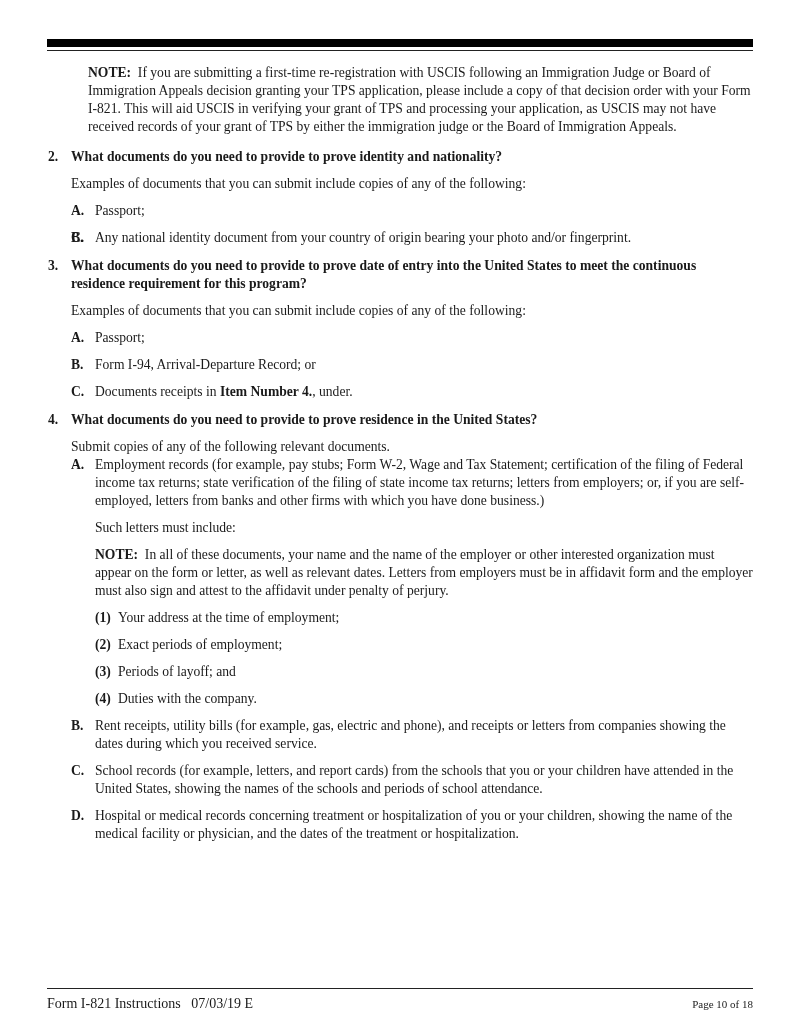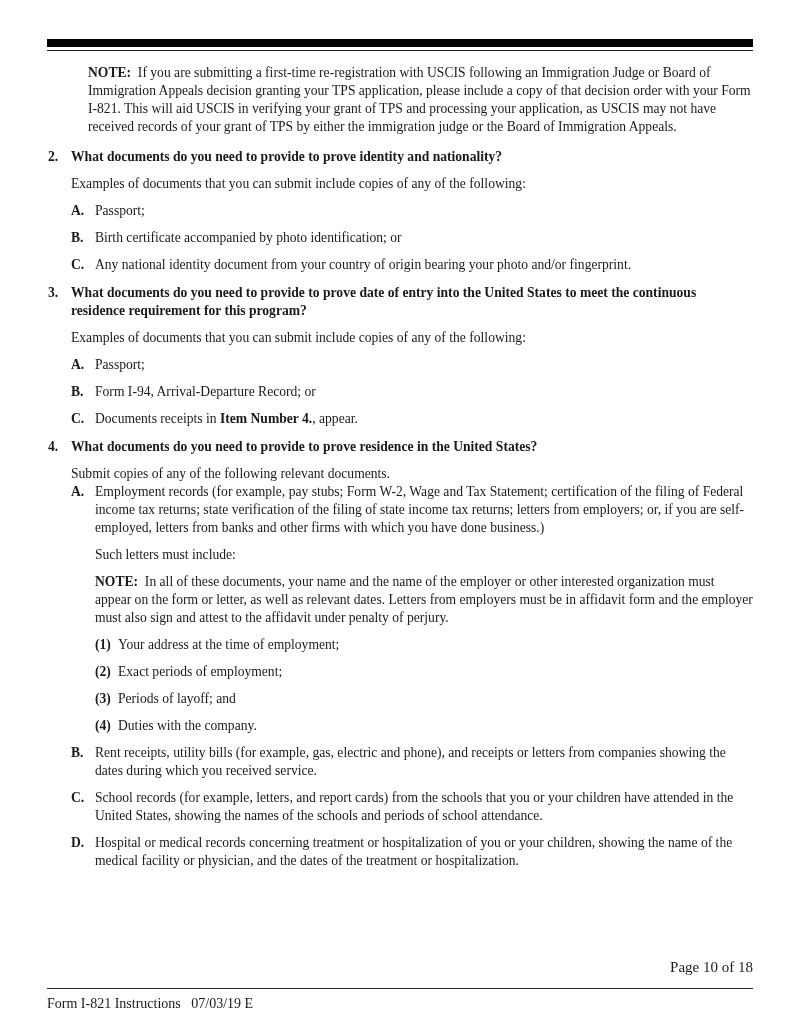--- a/index.html
+++ b/index.html
@@ -17,21 +17,21 @@
   .q { position: relative; padding-left: 24px; font-weight: bold; }
   .q .num { position: absolute; left: 1px; top: 0; }
   .para { margin-left: 24px; font-family: Liberation Serif, serif; }
   .item { position: relative; margin-left: 24px; padding-left: 24px; }
   .item .lbl { position: absolute; left: 0; top: 0; font-weight: bold; }
   .sub { margin-left: 48px; }
   .sub-item { position: relative; margin-left: 48px; padding-left: 23px; }
   .sub-item .lbl { position: absolute; left: 0; top: 0; font-weight: bold; }
   .footer-rule { position: absolute; left: 47px; width: 706px; top: 988px; height: 1px; background: #222; }
   .footer-left { position: absolute; left: 47px; top: 995px; font-size: 14px; }
-  .footer-right { position: absolute; right: 47px; top: 958px; font-size: 15px; }
+  .footer-right { position: absolute; right: 47px; top: 995px; font-size: 11px; }
 </style>
 </head>
 <body>
 
 <div class="top-bar"></div>
 <div class="top-rule"></div>
 
 <div class="content">
 
   <p class="note" style="margin-bottom:12px;">
@@ -44,21 +44,20 @@
       <span class="num">2.</span>
       <span>What documents do you need to provide to prove identity and nationality?</span>
     </p>
     <p class="para" style="margin-bottom:9px;">Examples of documents that you can submit include copies of any of the following:</p>
     <p class="item" style="margin-bottom:9px;">
       <span class="lbl">A.</span>
       <span>Passport;</span>
     </p>
     <p class="item" style="margin-bottom:9px;">
       <span class="lbl">B.</span>
-      <span>Birth certificate accompanied by photo identification; or</span>
     </p>
     <p class="item" style="margin-bottom:10px;">
       <span class="lbl">C.</span>
       <span>Any national identity document from your country of origin bearing your photo and/or fingerprint.</span>
     </p>
   </div>
 
   <div>
     <p class="q" style="margin-bottom:9px;">
       <span class="num">3.</span>
@@ -68,21 +67,21 @@
     <p class="item" style="margin-bottom:9px;">
       <span class="lbl">A.</span>
       <span>Passport;</span>
     </p>
     <p class="item" style="margin-bottom:9px;">
       <span class="lbl">B.</span>
       <span>Form I-94, Arrival-Departure Record; or</span>
     </p>
     <p class="item" style="margin-bottom:10px;">
       <span class="lbl">C.</span>
-      <span>Documents receipts in </span><b>Item Number 4.</b><span>, appear.</span>
+      <span>Documents receipts in </span><b>Item Number 4.</b><span>, under.</span>
     </p>
   </div>
 
   <div>
     <p class="q" style="margin-bottom:9px;">
       <span class="num">4.</span>
       <span>What documents do you need to provide to prove residence in the United States?</span>
     </p>
     <p class="para" style="">Submit copies of any of the following relevant documents.</p>
 

